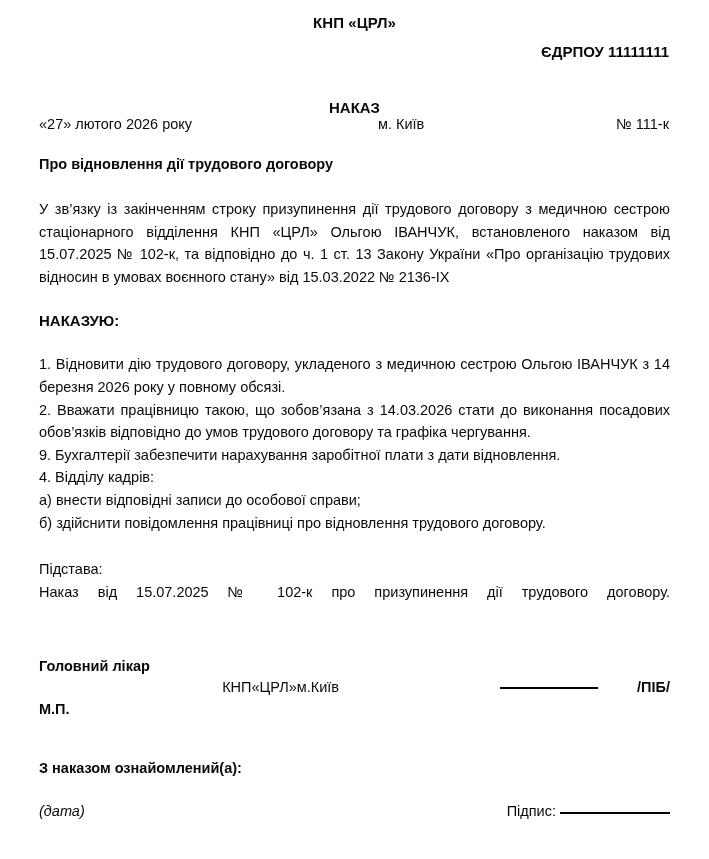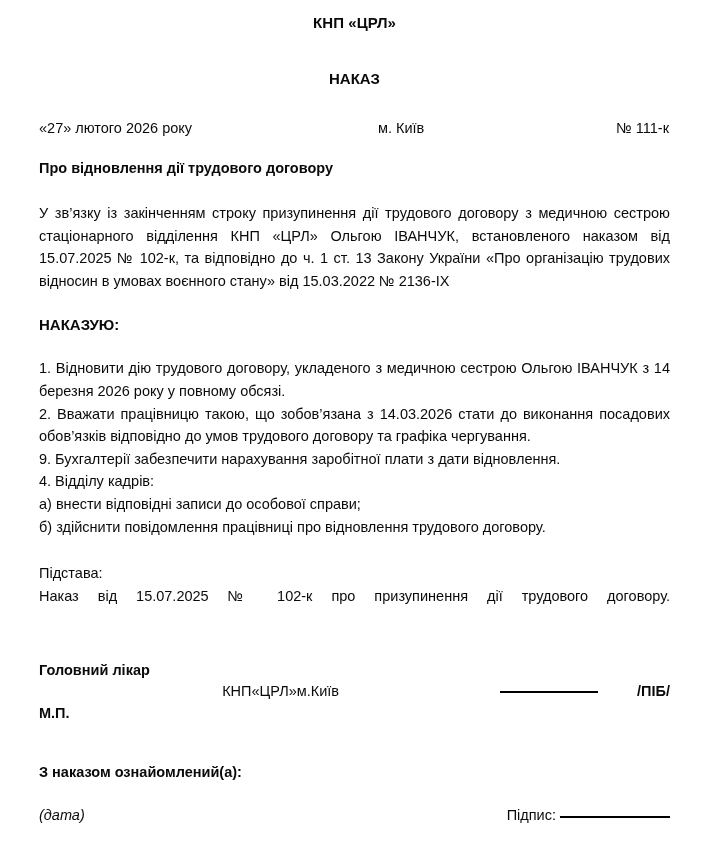--- a/index.html
+++ b/index.html
@@ -45,21 +45,20 @@
     font-weight: bold;
     font-size: 15px;
     margin-top: 39px;
   }
 
   
   .meta-row {
     display: flex;
     justify-content: space-between;
     align-items: baseline;
-    margin-top: 33px;
     font-size: 14.5px;
   }
   .meta-row .meta-place {
     margin-left: -6px;
   }
   .meta-row .meta-num {
     padding-right: 1px;
   }
 
   
@@ -182,20 +181,21 @@
     top: -2px;
   }
 </style>
 </head>
 <body>
 
 <div class="page">
 
   <div class="org-name">КНП «ЦРЛ»</div>
 
+  <div class="edrpou">ЄДРПОУ 11111111</div>
 
   <div class="doc-title">НАКАЗ</div>
 
   <div class="meta-row">
     <span class="meta-date">«27» лютого 2026 року</span>
     <span class="meta-place">м. Київ</span>
     <span class="meta-num">№ 111-к</span>
   </div>
 
   <div class="subject">Про відновлення дії трудового договору</div>

